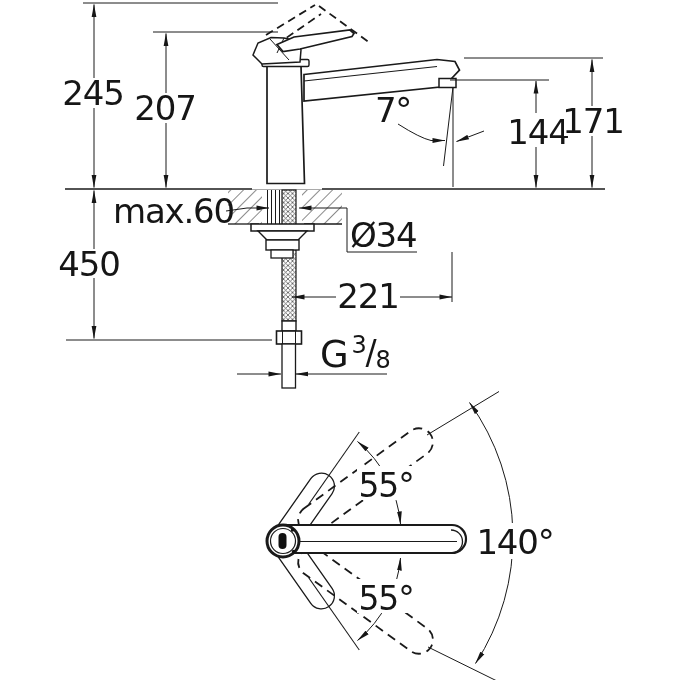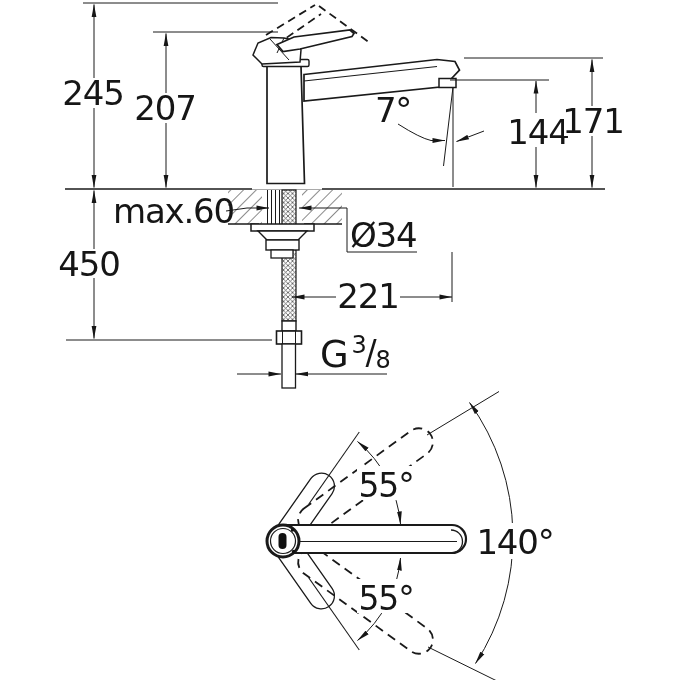--- a/index.html
+++ b/index.html
@@ -1,17 +1,17 @@
 <!DOCTYPE html>
 <html><head>
 <meta charset="utf-8">
 <style>
   html,body{margin:0;padding:0;background:#fff;}
   .canvas{position:relative;width:680px;height:680px;background:#ffffff;overflow:hidden;
-          font-family:"DejaVu Sans", "Liberation Sans", sans-serif;border-radius:31px;}
+          font-family:"DejaVu Sans", "Liberation Sans", sans-serif;}
   svg{display:block}
   text{fill:#161616;font-family:"DejaVu Sans","Liberation Sans",sans-serif;letter-spacing:-1.2px;}
   .ln{stroke:#1a1a1a;fill:none;}
   .thin{stroke-width:1;}
   .mid{stroke-width:1.3;}
   .wht{fill:#ffffff;stroke:none;}
   .dash{stroke-dasharray:8 5;}
 </style>
 </head>
 <body>

